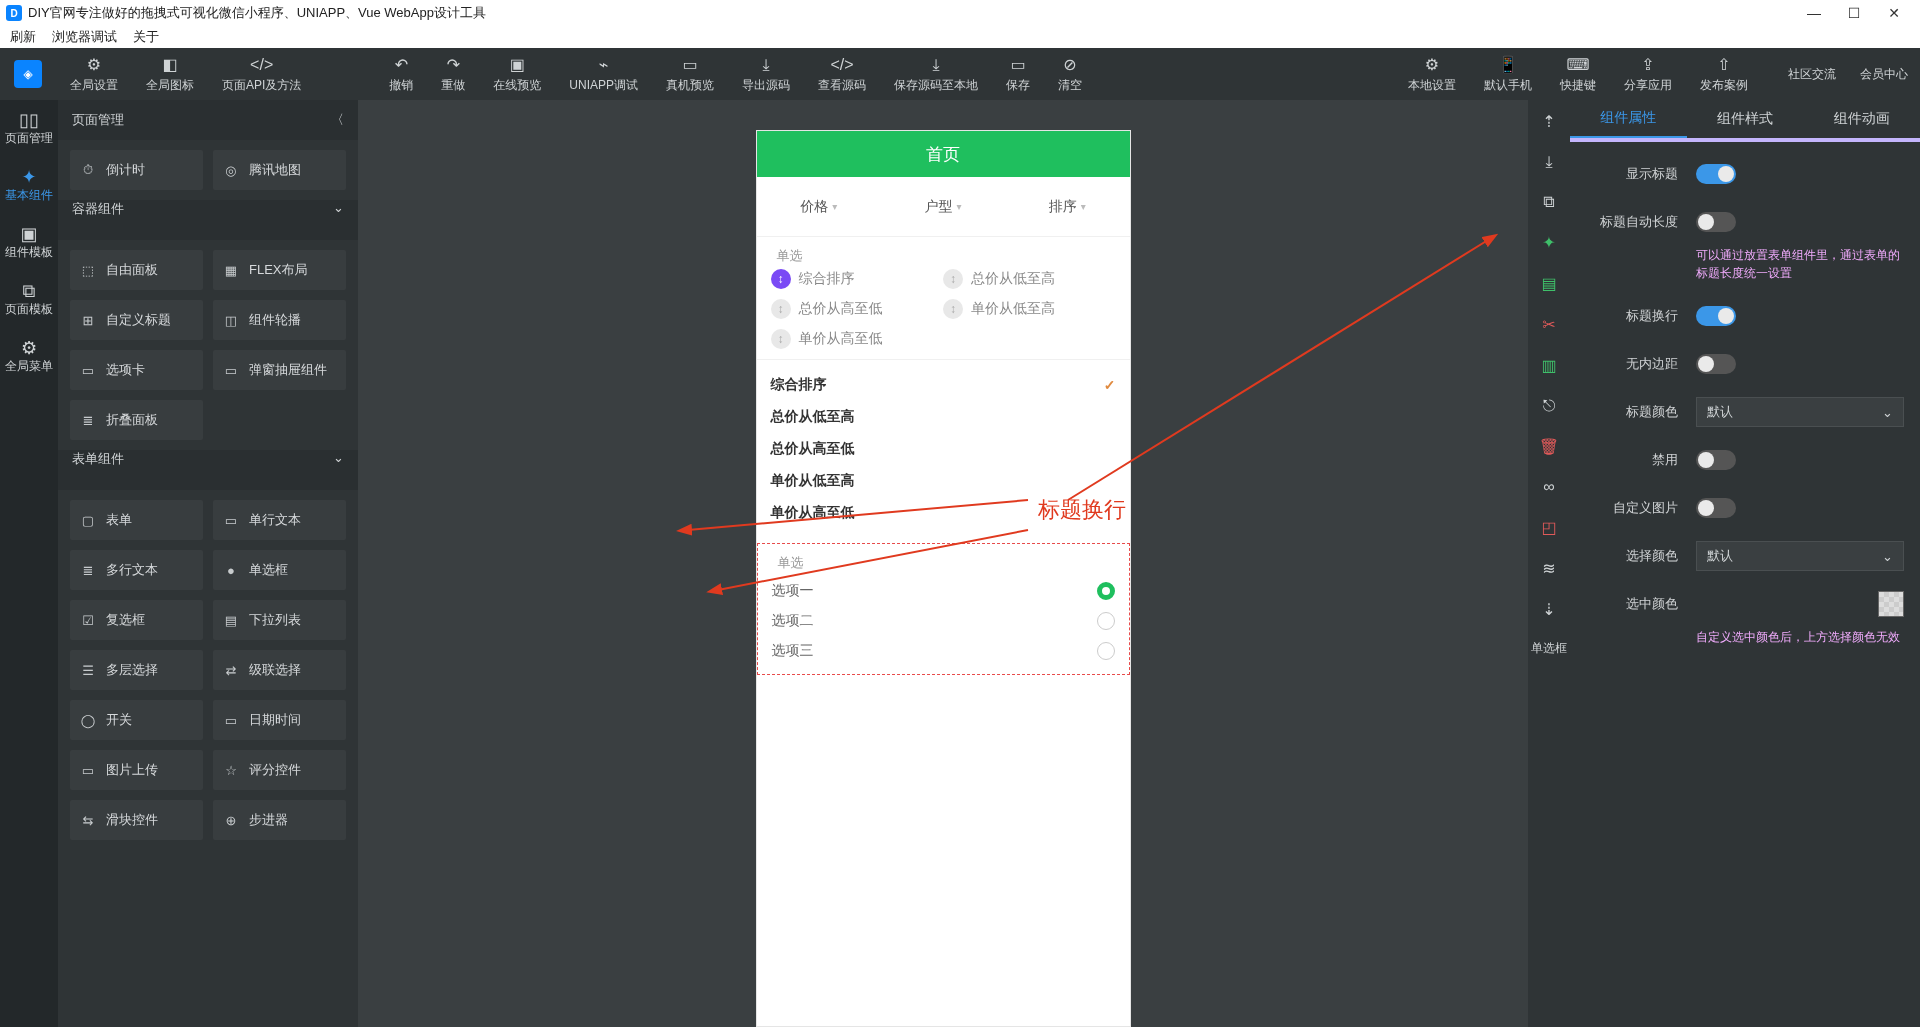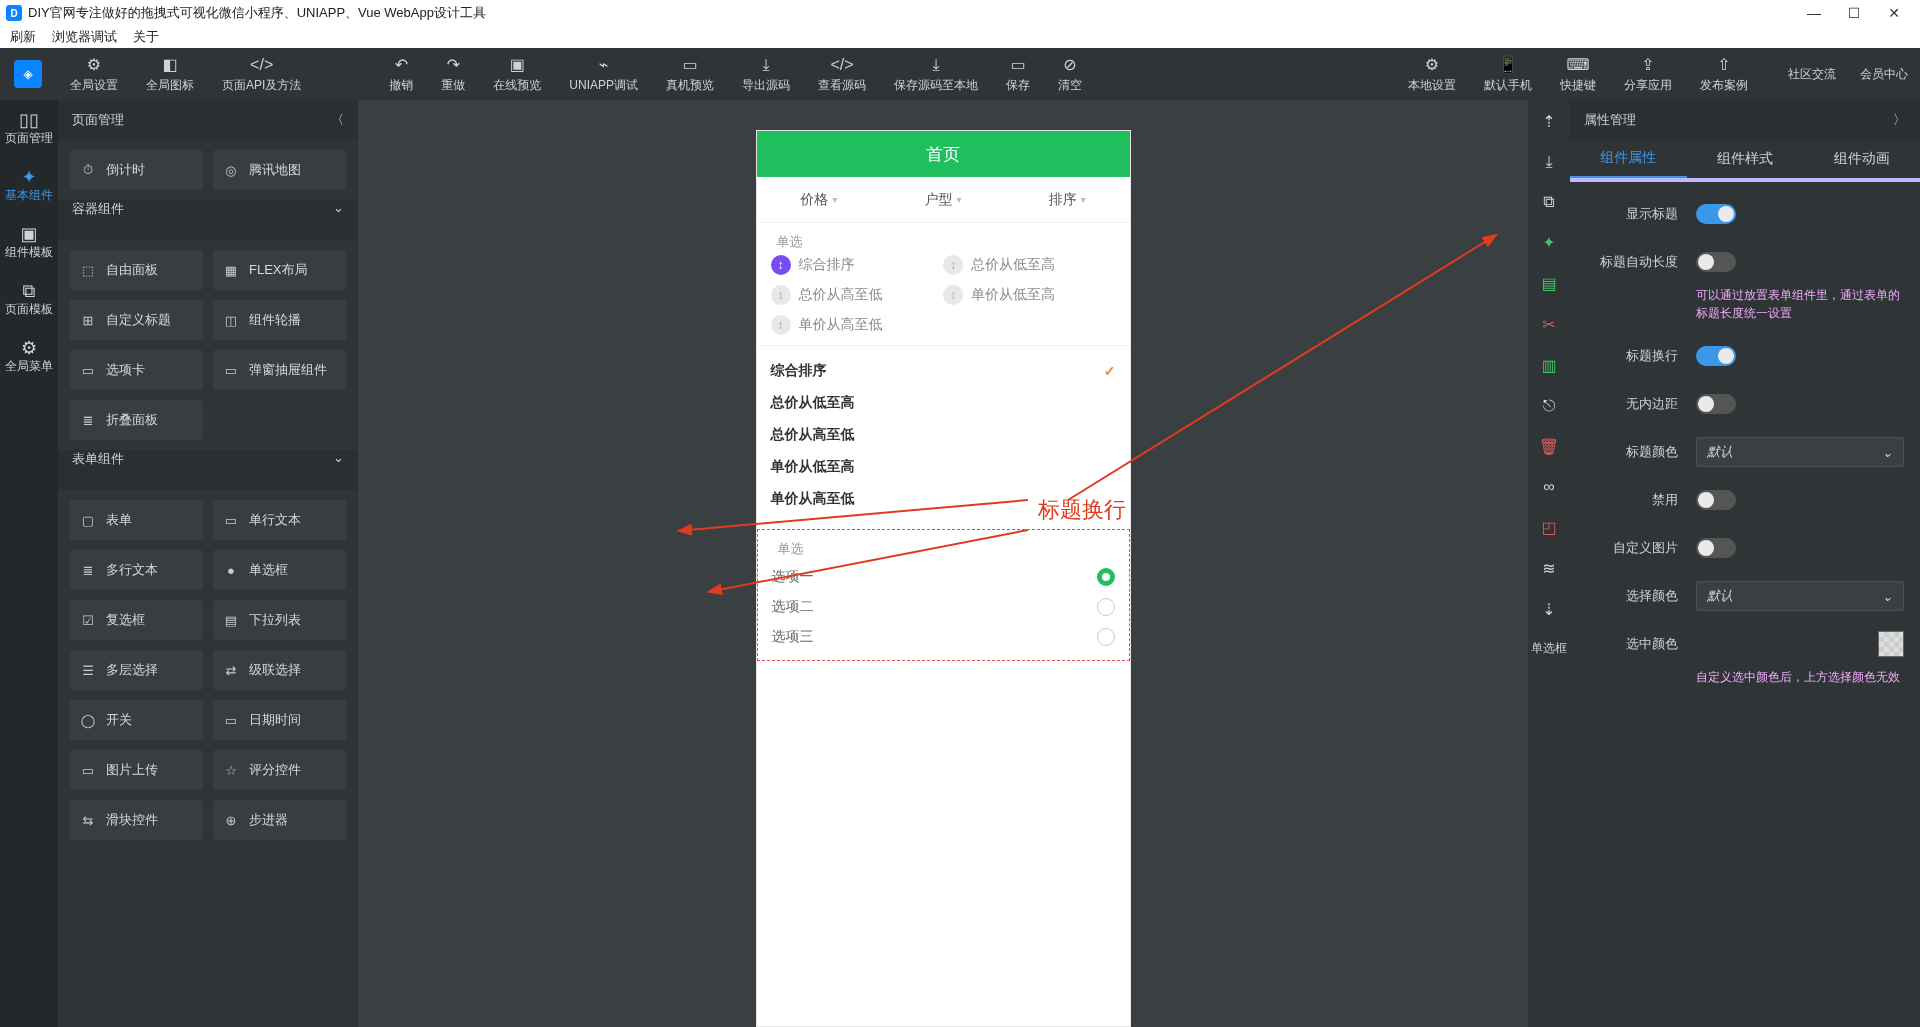--- a/index.html
+++ b/index.html
@@ -37,21 +37,21 @@
 .panelhdr { height: 40px; display:flex; align-items:center; justify-content:space-between; padding:0 14px; background:#2a2f31; font-size:13px;}
 .grouphdr { height: 40px; display:flex; justify-content:space-between; padding:0 14px; background:#2a2f31; font-size:13px; cursor:pointer;}
 .grid2 { display:grid; grid-template-columns: 1fr 1fr; gap:10px; padding:10px 12px; }
 .chip { height:40px; background:#383d3f; border-radius:2px; display:flex; align-items:center; padding:0 10px; gap:10px; font-size:13px; color:#d6d9db; cursor:grab;}
 .chip .cic { width:16px; text-align:center; color:#c7cbcd; }
 
 
 .canvas { flex:1; display:flex; justify-content:center; padding-top:30px; position:relative; }
 .phone { width:375px; background:#fff; border:1px solid #e5e5e5; display:flex;flex-direction:column; }
 .phone .nav { height:46px; background:#1fbf5e; color:#fff; display:flex; align-items:center; justify-content:center; font-size:17px; }
-.filterbar { height:46px; display:flex; border-bottom:1px solid #f0f0f0;}
+.filterbar { height:60px; display:flex; border-bottom:1px solid #f0f0f0;}
 .filterbar .fcell{flex:1;display:flex;align-items:center;justify-content:center;color:#555;font-size:14px;gap:4px;}
 .filterbar .fcell .caret{font-size:10px;color:#bbb;}
 .section { padding:10px 20px 4px; color:#999; font-size:13px;}
 .optgrid { display:grid; grid-template-columns:1fr 1fr; padding:0 14px 10px; row-gap:10px;}
 .opt { display:flex; align-items:center; gap:8px; font-size:14px; color:#888;}
 .dot { width:20px;height:20px;border-radius:50%;background:#e8e8e8;display:flex;align-items:center;justify-content:center;color:#aaa;font-size:12px;}
 .dot.active{background:#7a4af5;color:#fff;}
 .listrow{height:32px;padding:0 14px;display:flex;align-items:center;justify-content:space-between;font-size:14px;color:#333;font-weight:600;}
 .check{color:#e08a3f;}
 .dashed{border:1px dashed #e84b4b;}
@@ -71,21 +71,21 @@
 .rightrail .rilabel{font-size:12px;line-height:14px;text-align:center;}
 
 
 .rightpanel{ width:350px; background:#2f3436; color:#cfd3d5; display:flex; flex-direction:column;}
 .proptabs{height:42px;display:flex;border-bottom:4px solid #c4b5fd;}
 .proptabs .pt{flex:1;display:flex;align-items:center;justify-content:center;font-size:14px;cursor:pointer;}
 .proptabs .pt.active{color:#3b97e8;border-bottom:2px solid #3b97e8;}
 .propscroll{flex:1;overflow:auto;padding:8px 16px;}
 .prow{display:flex;align-items:center;min-height:48px;}
 .prow .plabel{width:110px;text-align:right;padding-right:18px;font-size:13px;color:#d0d3d5;}
-.prow .pctrl{flex:1;display:flex;align-items:flex-start;font-style:italic;}
+.prow .pctrl{flex:1;display:flex;align-items:flex-start;}
 .phelp{padding:0 0 10px 110px;font-size:12px;color:#f0abfc;line-height:18px;}
 .toggle{width:40px;height:20px;border-radius:10px;background:#555;position:relative;cursor:pointer;}
 .toggle.on{background:#3b97e8;}
 .toggle .knob{position:absolute;top:2px;width:16px;height:16px;border-radius:50%;background:#eaeaea;left:2px;}
 .toggle.on .knob{left:22px;}
 .select{flex:1;height:30px;background:#3a3f41;border:1px solid #4a4f51;display:flex;align-items:center;justify-content:space-between;padding:0 10px;font-size:13px;color:#cfd3d5;cursor:pointer;}
 .colorbtn{width:26px;height:26px;background:#ddd;border:1px solid #666;background-image:linear-gradient(45deg,#ccc 25%,transparent 25%,transparent 75%,#ccc 75%),linear-gradient(45deg,#ccc 25%,transparent 25%,transparent 75%,#ccc 75%);background-size:10px 10px;background-position:0 0,5px 5px;}
 </style>
 </head>
 <body>
@@ -432,24 +432,20 @@
     <span class="ri">⎋</span>
     <span class="ri red">🗑</span>
     <span class="ri">∞</span>
     <span class="ri red">◰</span>
     <span class="ri">≋</span>
     <span class="ri">⇣</span>
     <span class="rilabel">单选框</span>
   </div>
 
   <div class="rightpanel">
-    <div class="panelhdr">
-      <span>属性管理</span>
-      <span>〉</span>
-    </div>
     <div class="proptabs">
       <div class="pt active">组件属性</div>
       <div class="pt">组件样式</div>
       <div class="pt">组件动画</div>
     </div>
     <div class="propscroll">
       <div class="prow">
           <div class="plabel">显示标题</div>
           <div class="pctrl">
             <div class="toggle on">

